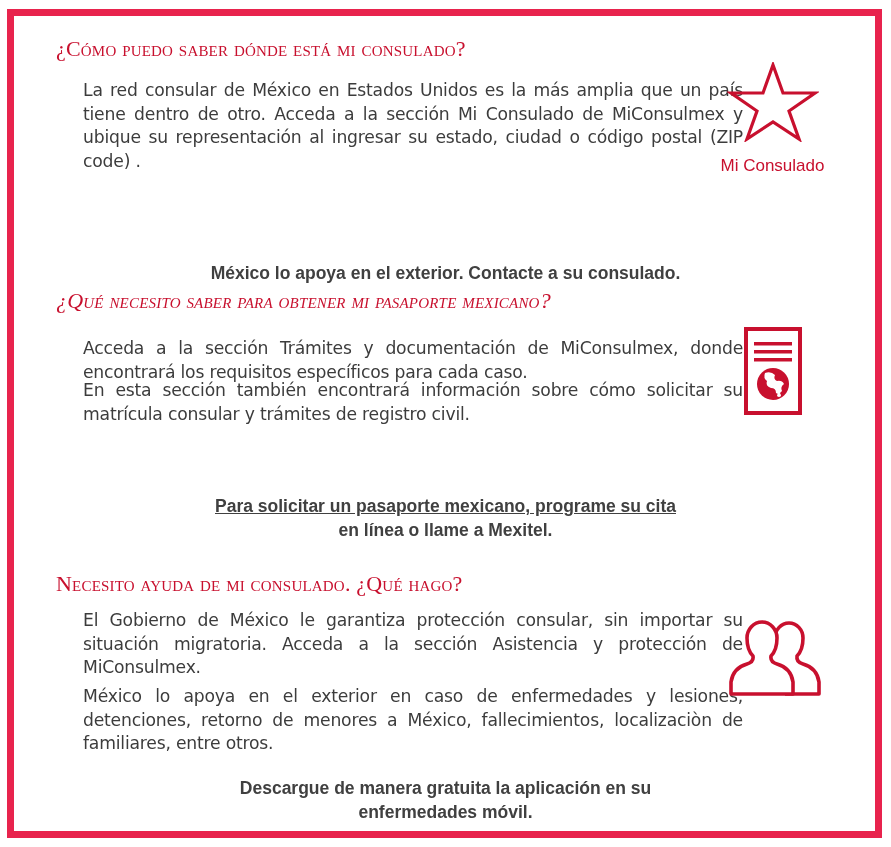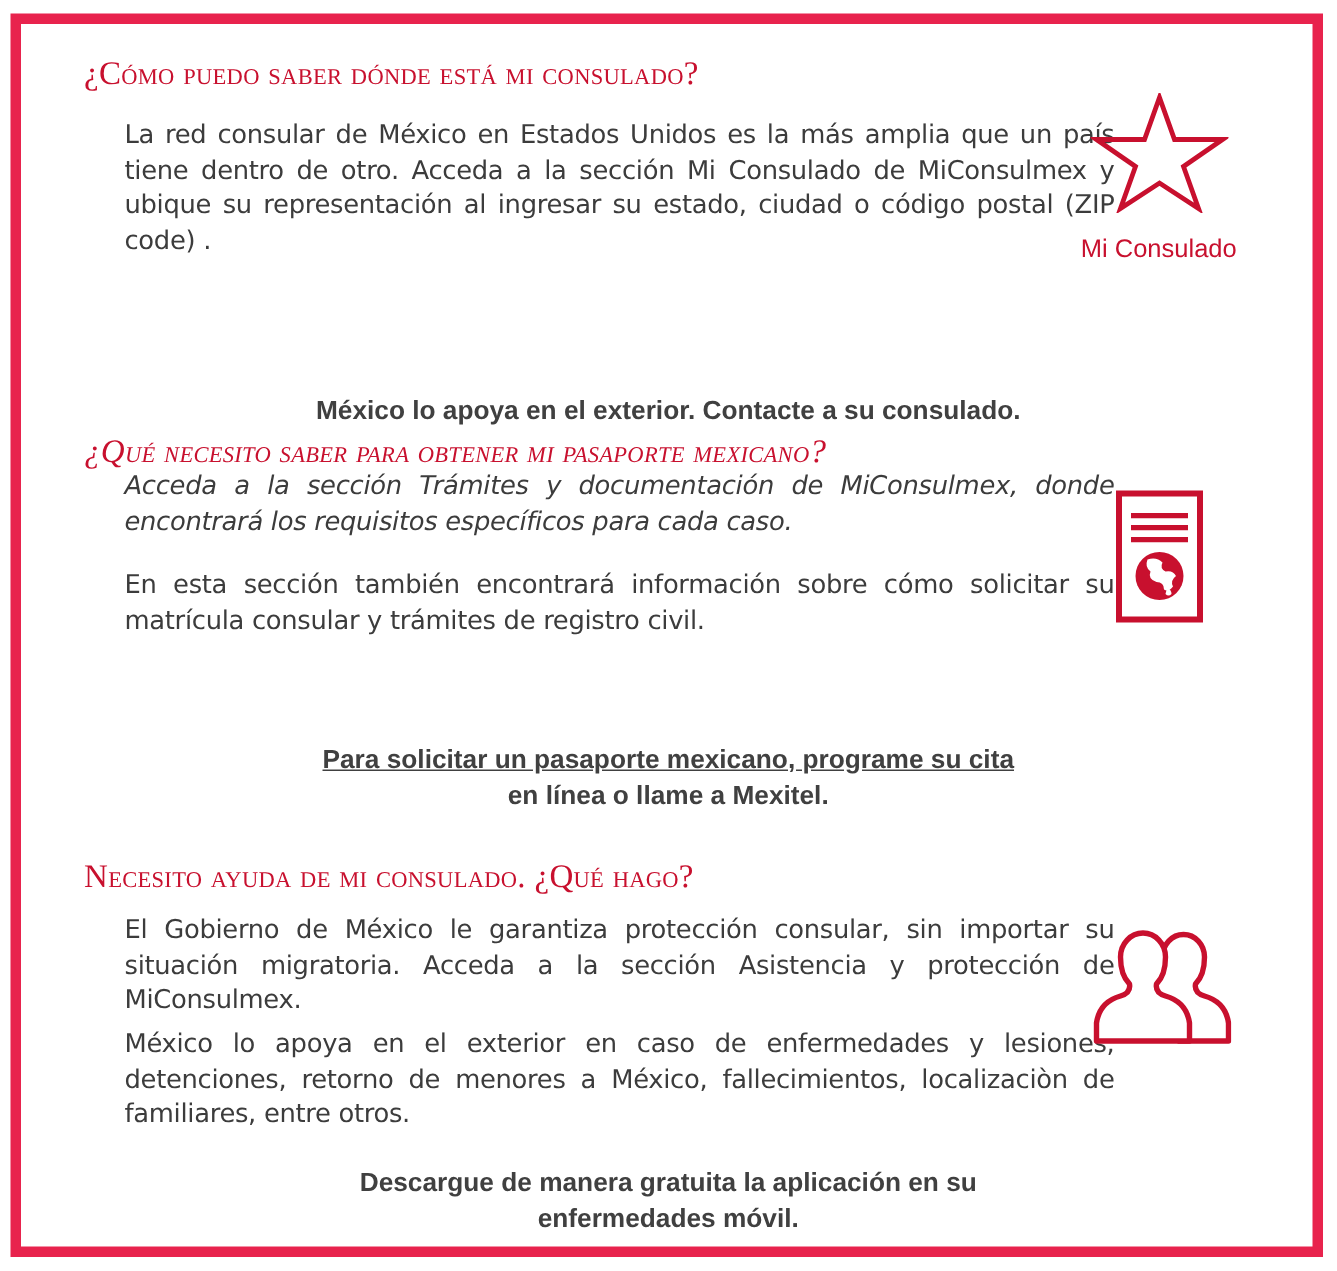--- a/index.html
+++ b/index.html
@@ -21,21 +21,21 @@
 <div class="para" style="top:79px;">La red consular de México en Estados Unidos es la más amplia que un país tiene dentro de otro. Acceda a la sección Mi Consulado de MiConsulmex y ubique su representación al ingresar su estado, ciudad o código postal (ZIP code) .</div>
 <div class="icon-wrap" style="left:690px; top:62px; width:165px;">
   <svg width="92" height="80" viewBox="0 0 92 80">
     <polygon points="46,3 56,31 88,31 62,49 72,77 46,60 20,77 30,49 4,31 36,31" fill="none" stroke="#c8102e" stroke-width="3.2" stroke-linejoin="miter"></polygon>
   </svg>
   <div class="icon-label" style="margin-top:13px;">Mi Consulado</div>
 </div>
 <div class="callout" style="top:239px;margin-top:23px;">México lo apoya en el exterior. Contacte a su consulado.</div>
 
 <div class="heading" style="top:288px;font-style:italic;">¿Qué necesito saber para obtener mi pasaporte mexicano?</div>
-<div class="para" style="top:313px;font-style:italic;">Acceda a la sección Trámites y documentación de MiConsulmex, donde encontrará los requisitos específicos para cada caso.</div>
+<div class="para" style="top:337px;">Acceda a la sección Trámites y documentación de MiConsulmex, donde encontrará los requisitos específicos para cada caso.</div>
 <div class="para" style="top:379px;">En esta sección también encontrará información sobre cómo solicitar su matrícula consular y trámites de registro civil.</div>
 <div class="icon-wrap" style="left:690px; top:326px; width:165px;">
   <svg width="60" height="90" viewBox="0 0 60 90">
     <rect x="3" y="3" width="54" height="84" fill="none" stroke="#c8102e" stroke-width="4"></rect>
     <rect x="11" y="16" width="38" height="3.5" fill="#c8102e"></rect>
     <rect x="11" y="24" width="38" height="3.5" fill="#c8102e"></rect>
     <rect x="11" y="32" width="38" height="3.5" fill="#c8102e"></rect>
     <circle cx="30" cy="58" r="16" fill="#c8102e"></circle>
     <path d="M22 47 q6 -2 10 2 q-2 4 2 6 q5 -1 7 3 q-4 3 -2 7 q-3 4 -6 2 q0 -5 -5 -5 q-6 -2 -4 -7 q-4 -3 -2 -8z" fill="#fff"></path>
     <path d="M35 66 q3 1 3 4 q-2 2 -4 0z" fill="#fff"></path>

